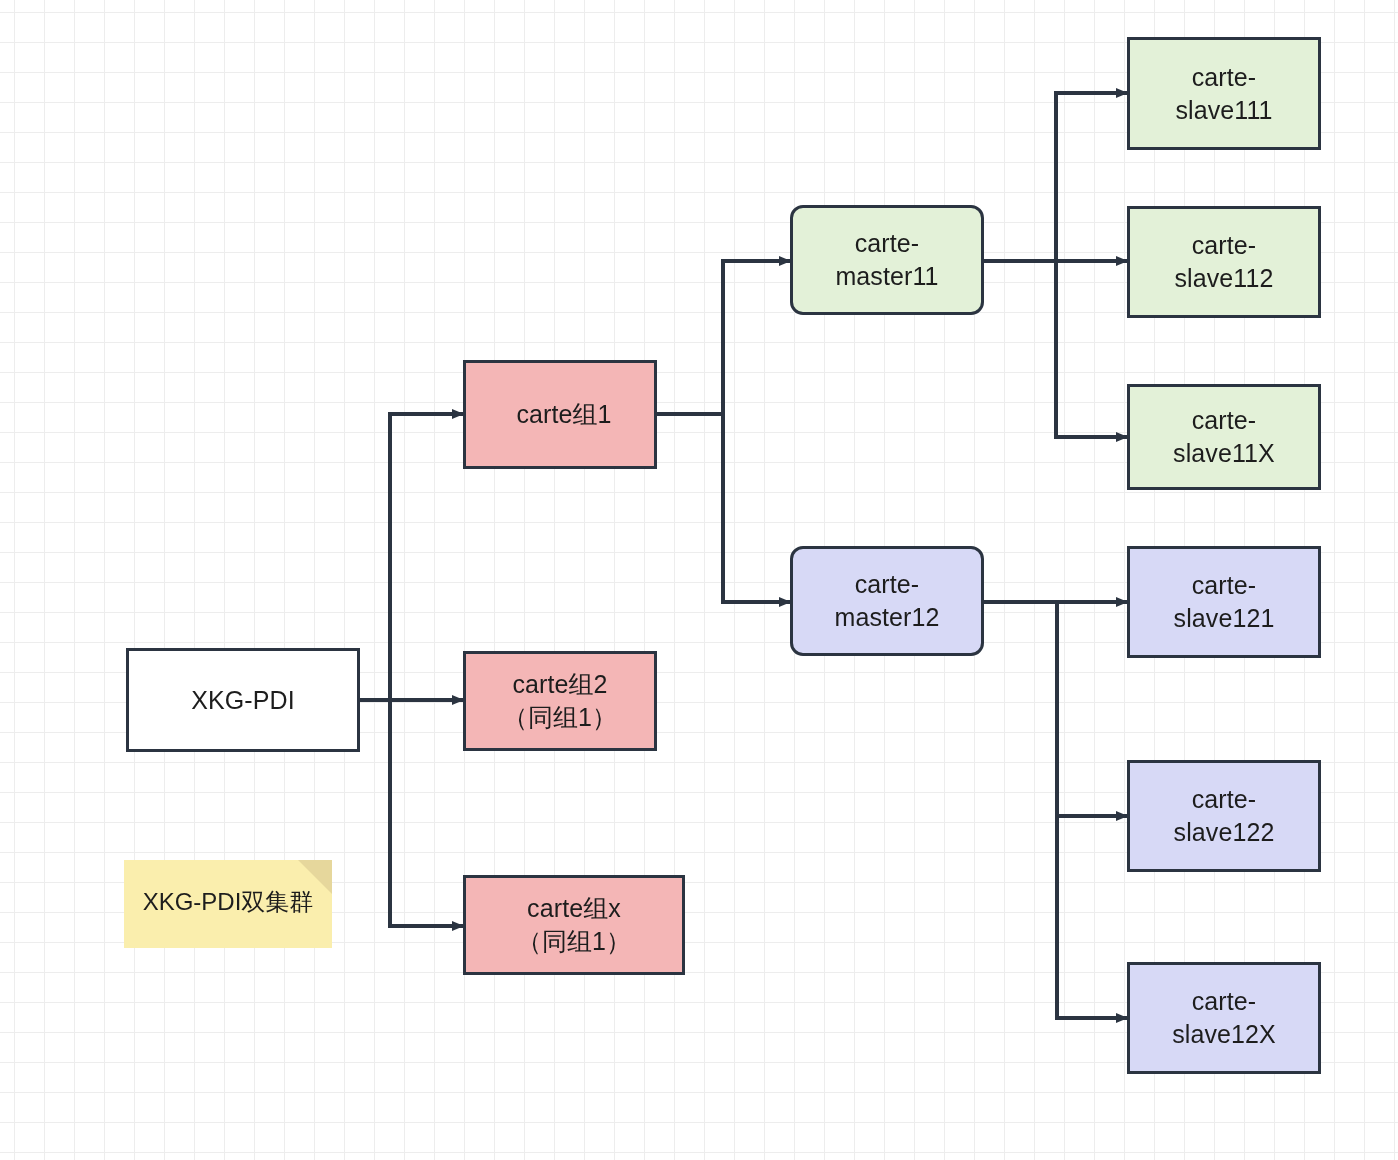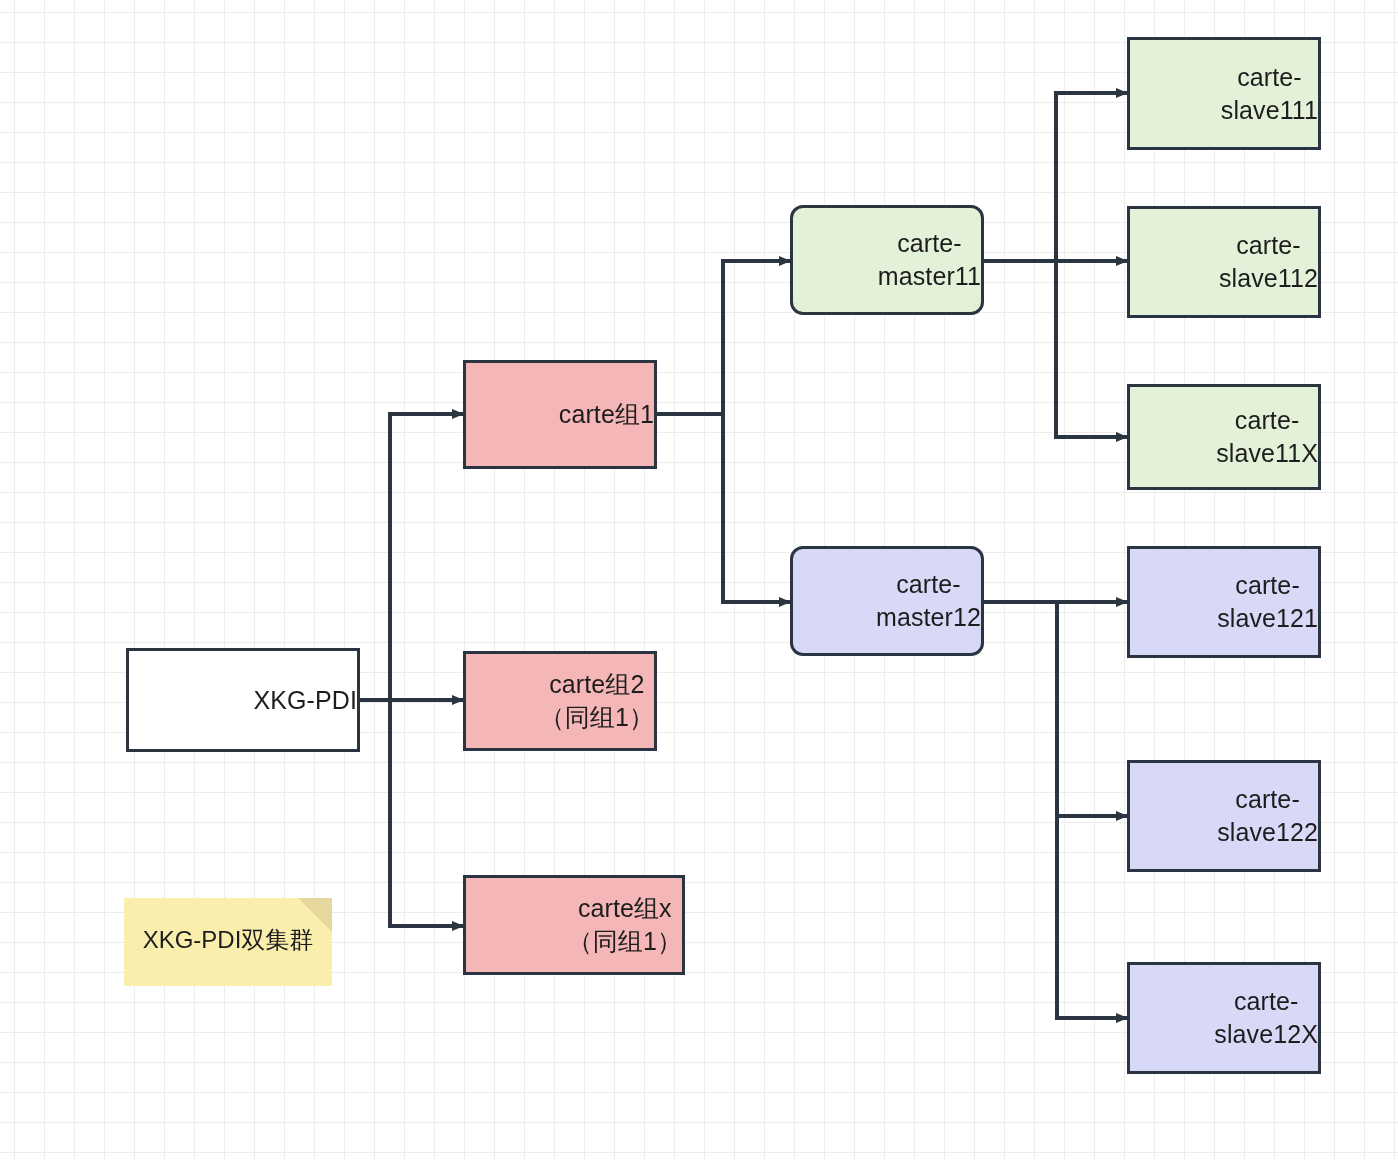--- a/index.html
+++ b/index.html
@@ -30,21 +30,21 @@
     top: 0;
     width: 1398px;
     height: 1160px;
     pointer-events: none;
   }
   .node {
     position: absolute;
     box-sizing: border-box;
     display: flex;
     align-items: center;
-    justify-content: flex-end;
+    justify-content: center;
     text-align: center;
     border: 3px solid #2b3441;
     color: #1d1d1d;
     font-size: 25px;
     line-height: 1.32;
     letter-spacing: 0.1px;
     white-space: pre-line;
   }
   .node.rounded {
     border-radius: 13px;
@@ -160,18 +160,18 @@
   <div class="node blue" style="left:1127px; top:760px; width:194px; height:112px;">
     <span>carte-
 slave122</span>
   </div>
 
   <div class="node blue" style="left:1127px; top:962px; width:194px; height:112px;">
     <span>carte-
 slave12X</span>
   </div>
 
-  <div class="sticky" style="left:124px; top:860px; width:208px; height:88px;margin-top:38px;">
+  <div class="sticky" style="left:124px; top:860px; width:208px; height:88px;">
     <span class="fold"></span>
     <span>XKG-PDI双集群</span>
   </div>
 
 </div>
 
 </body></html>

